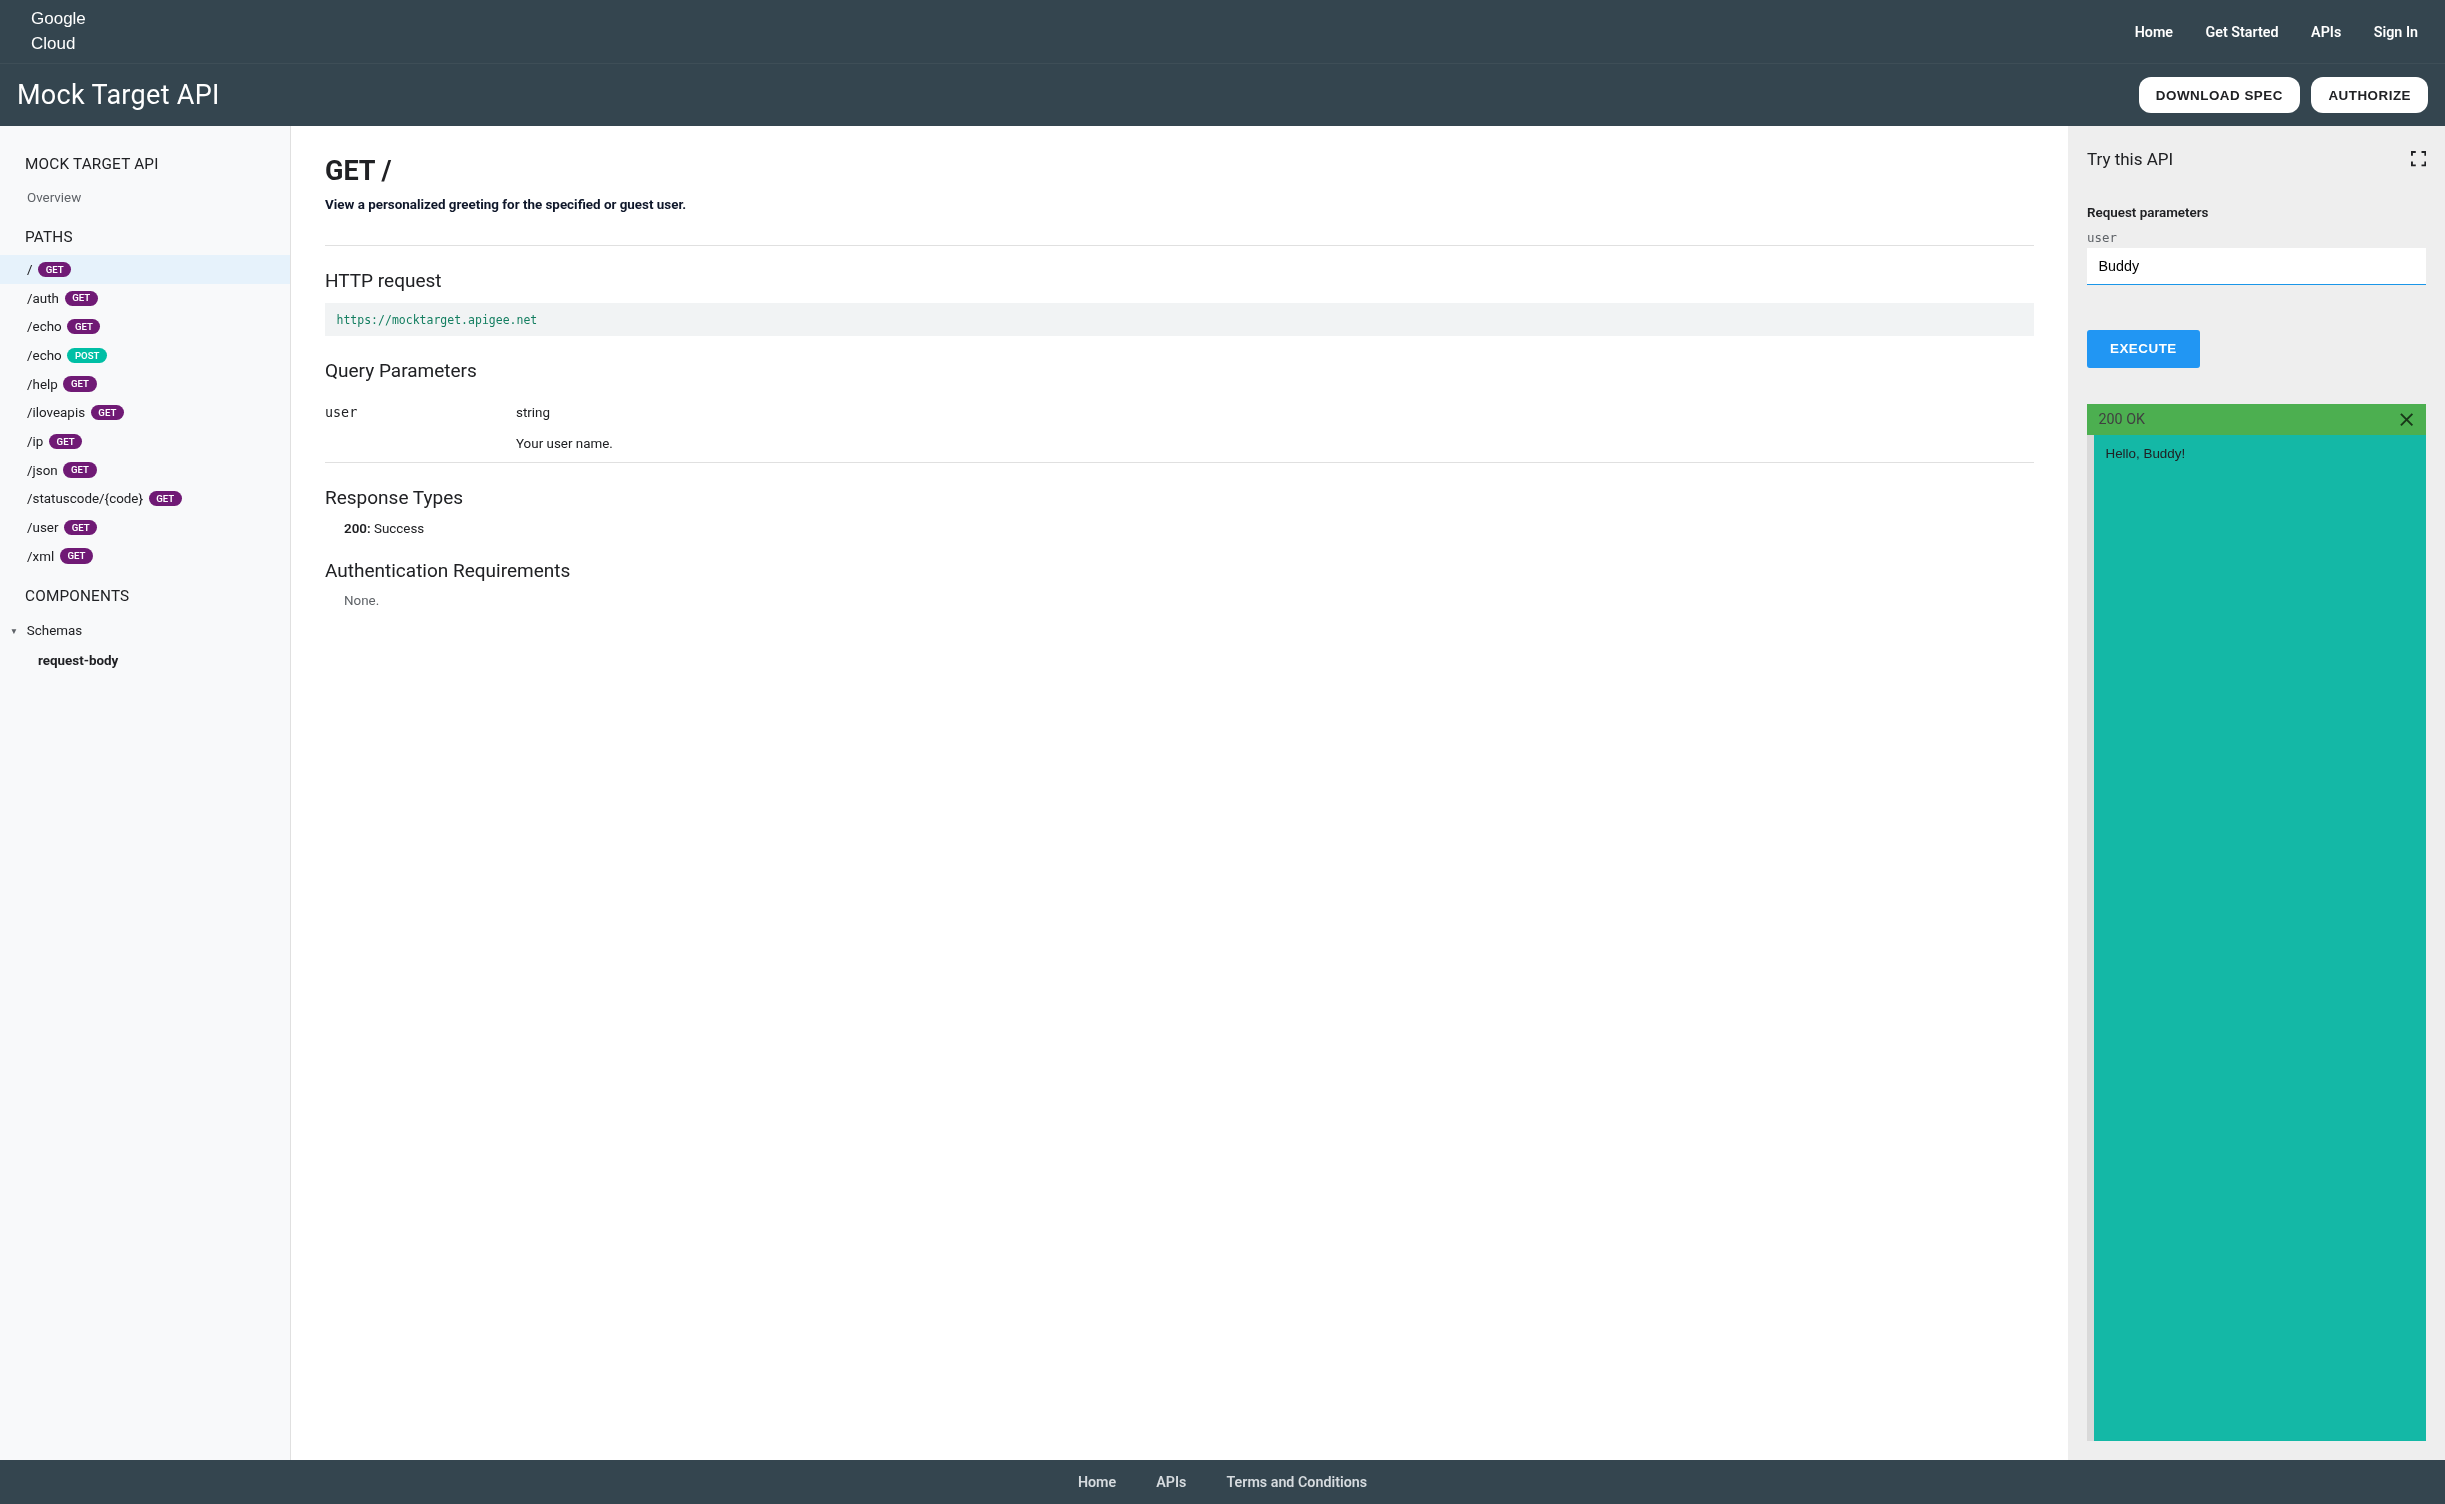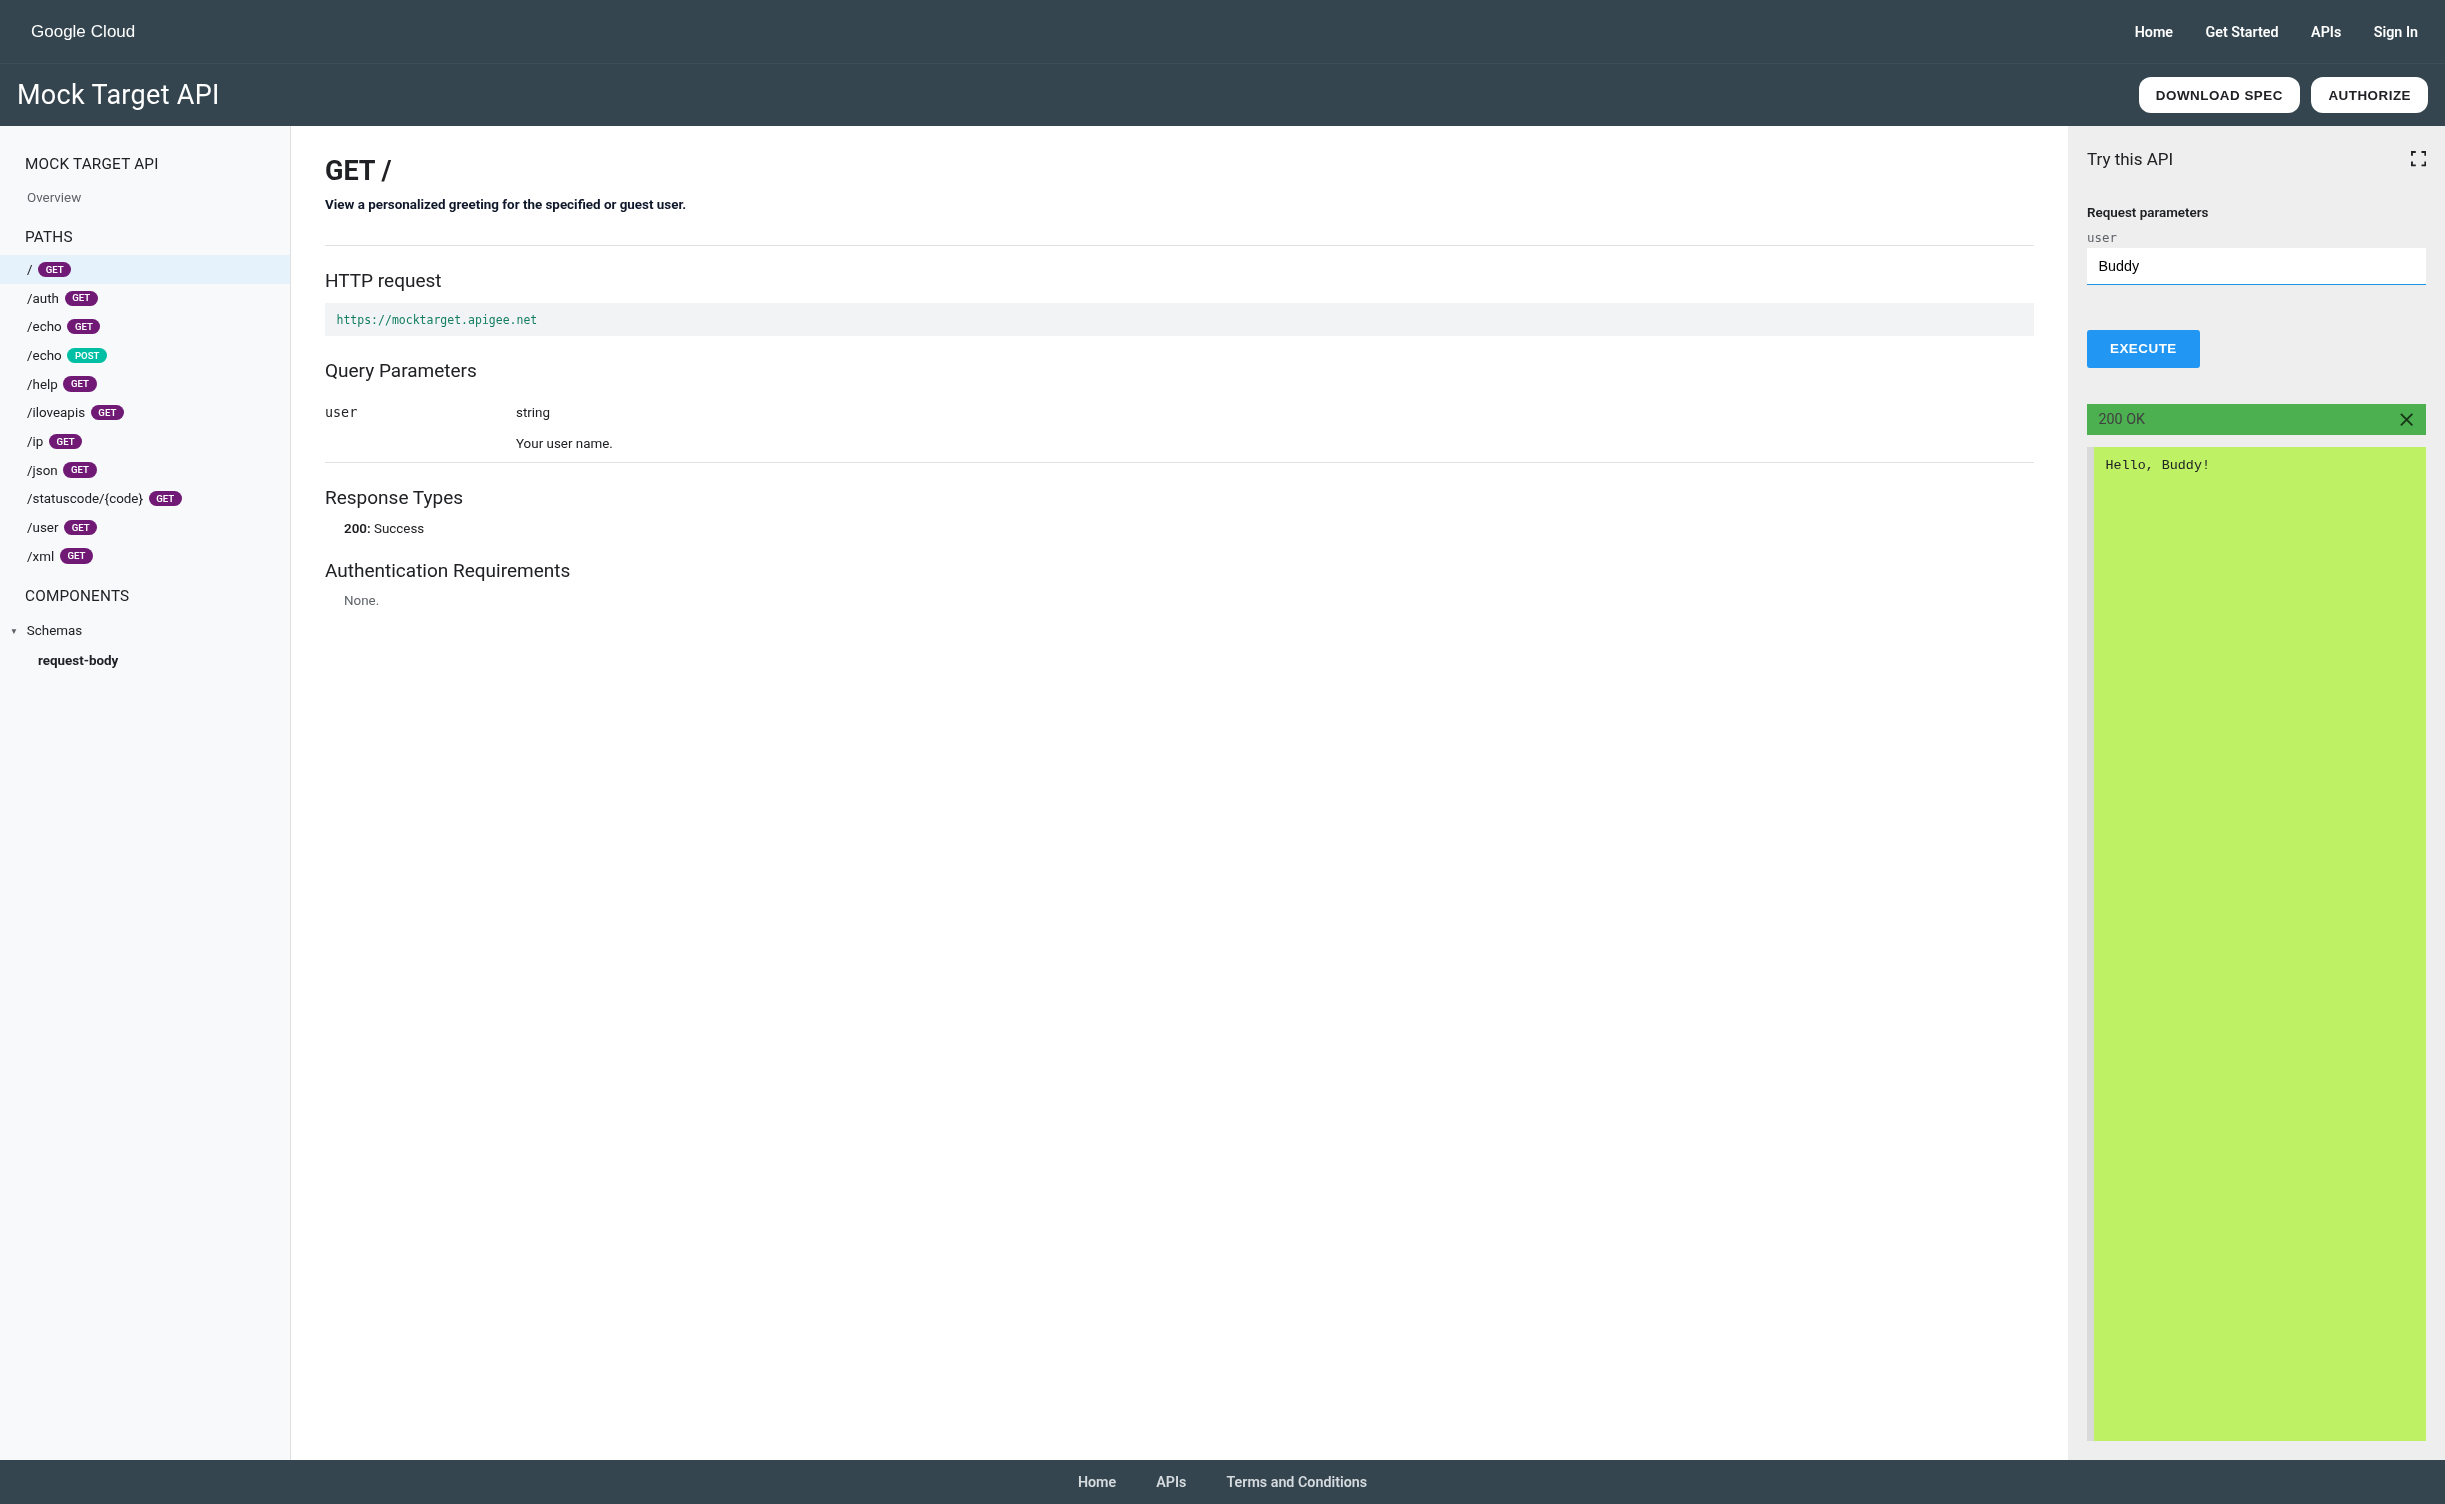--- a/index.html
+++ b/index.html
@@ -17,20 +17,21 @@
       display: flex;
       align-items: center;
       padding: 0 27px 0 31px;
     }
     .topnav .logo {
       color: #fff;
       display: flex;
       align-items: baseline;
       font-size: 17px;
       gap: 5px;
+      flex-direction: column;
     }
     .topnav .links {
       margin-left: auto;
       display: flex;
       gap: 32.5px;
     }
     .topnav .links a {
       color: #fff;
       text-decoration: none;
       font-weight: 600;
@@ -261,28 +262,27 @@
       display: flex;
       justify-content: space-between;
       align-items: center;
       margin-top: 36px;
       font-size: 14.3px;
     }
     .response-status .xicon {
       width: 15.3px; height: 15.3px; cursor: pointer;
     }
     .response-body {
-      background: #bef264;
+      background: #14b8a6;
       border-left: 7.6px solid #d9d9d9;
       padding: 11.5px 11.5px;
-      font-family: Liberation Mono, monospace;
+      font-family: Liberation Sans, sans-serif;
       font-size: 13.4px;
       flex: 1;
       overflow: auto;
-      margin-top: 12px;
     }
 
     
     .footer {
       background: #34454f;
       height: 44px;
       display: flex;
       justify-content: center;
       align-items: center;
       gap: 40px;

